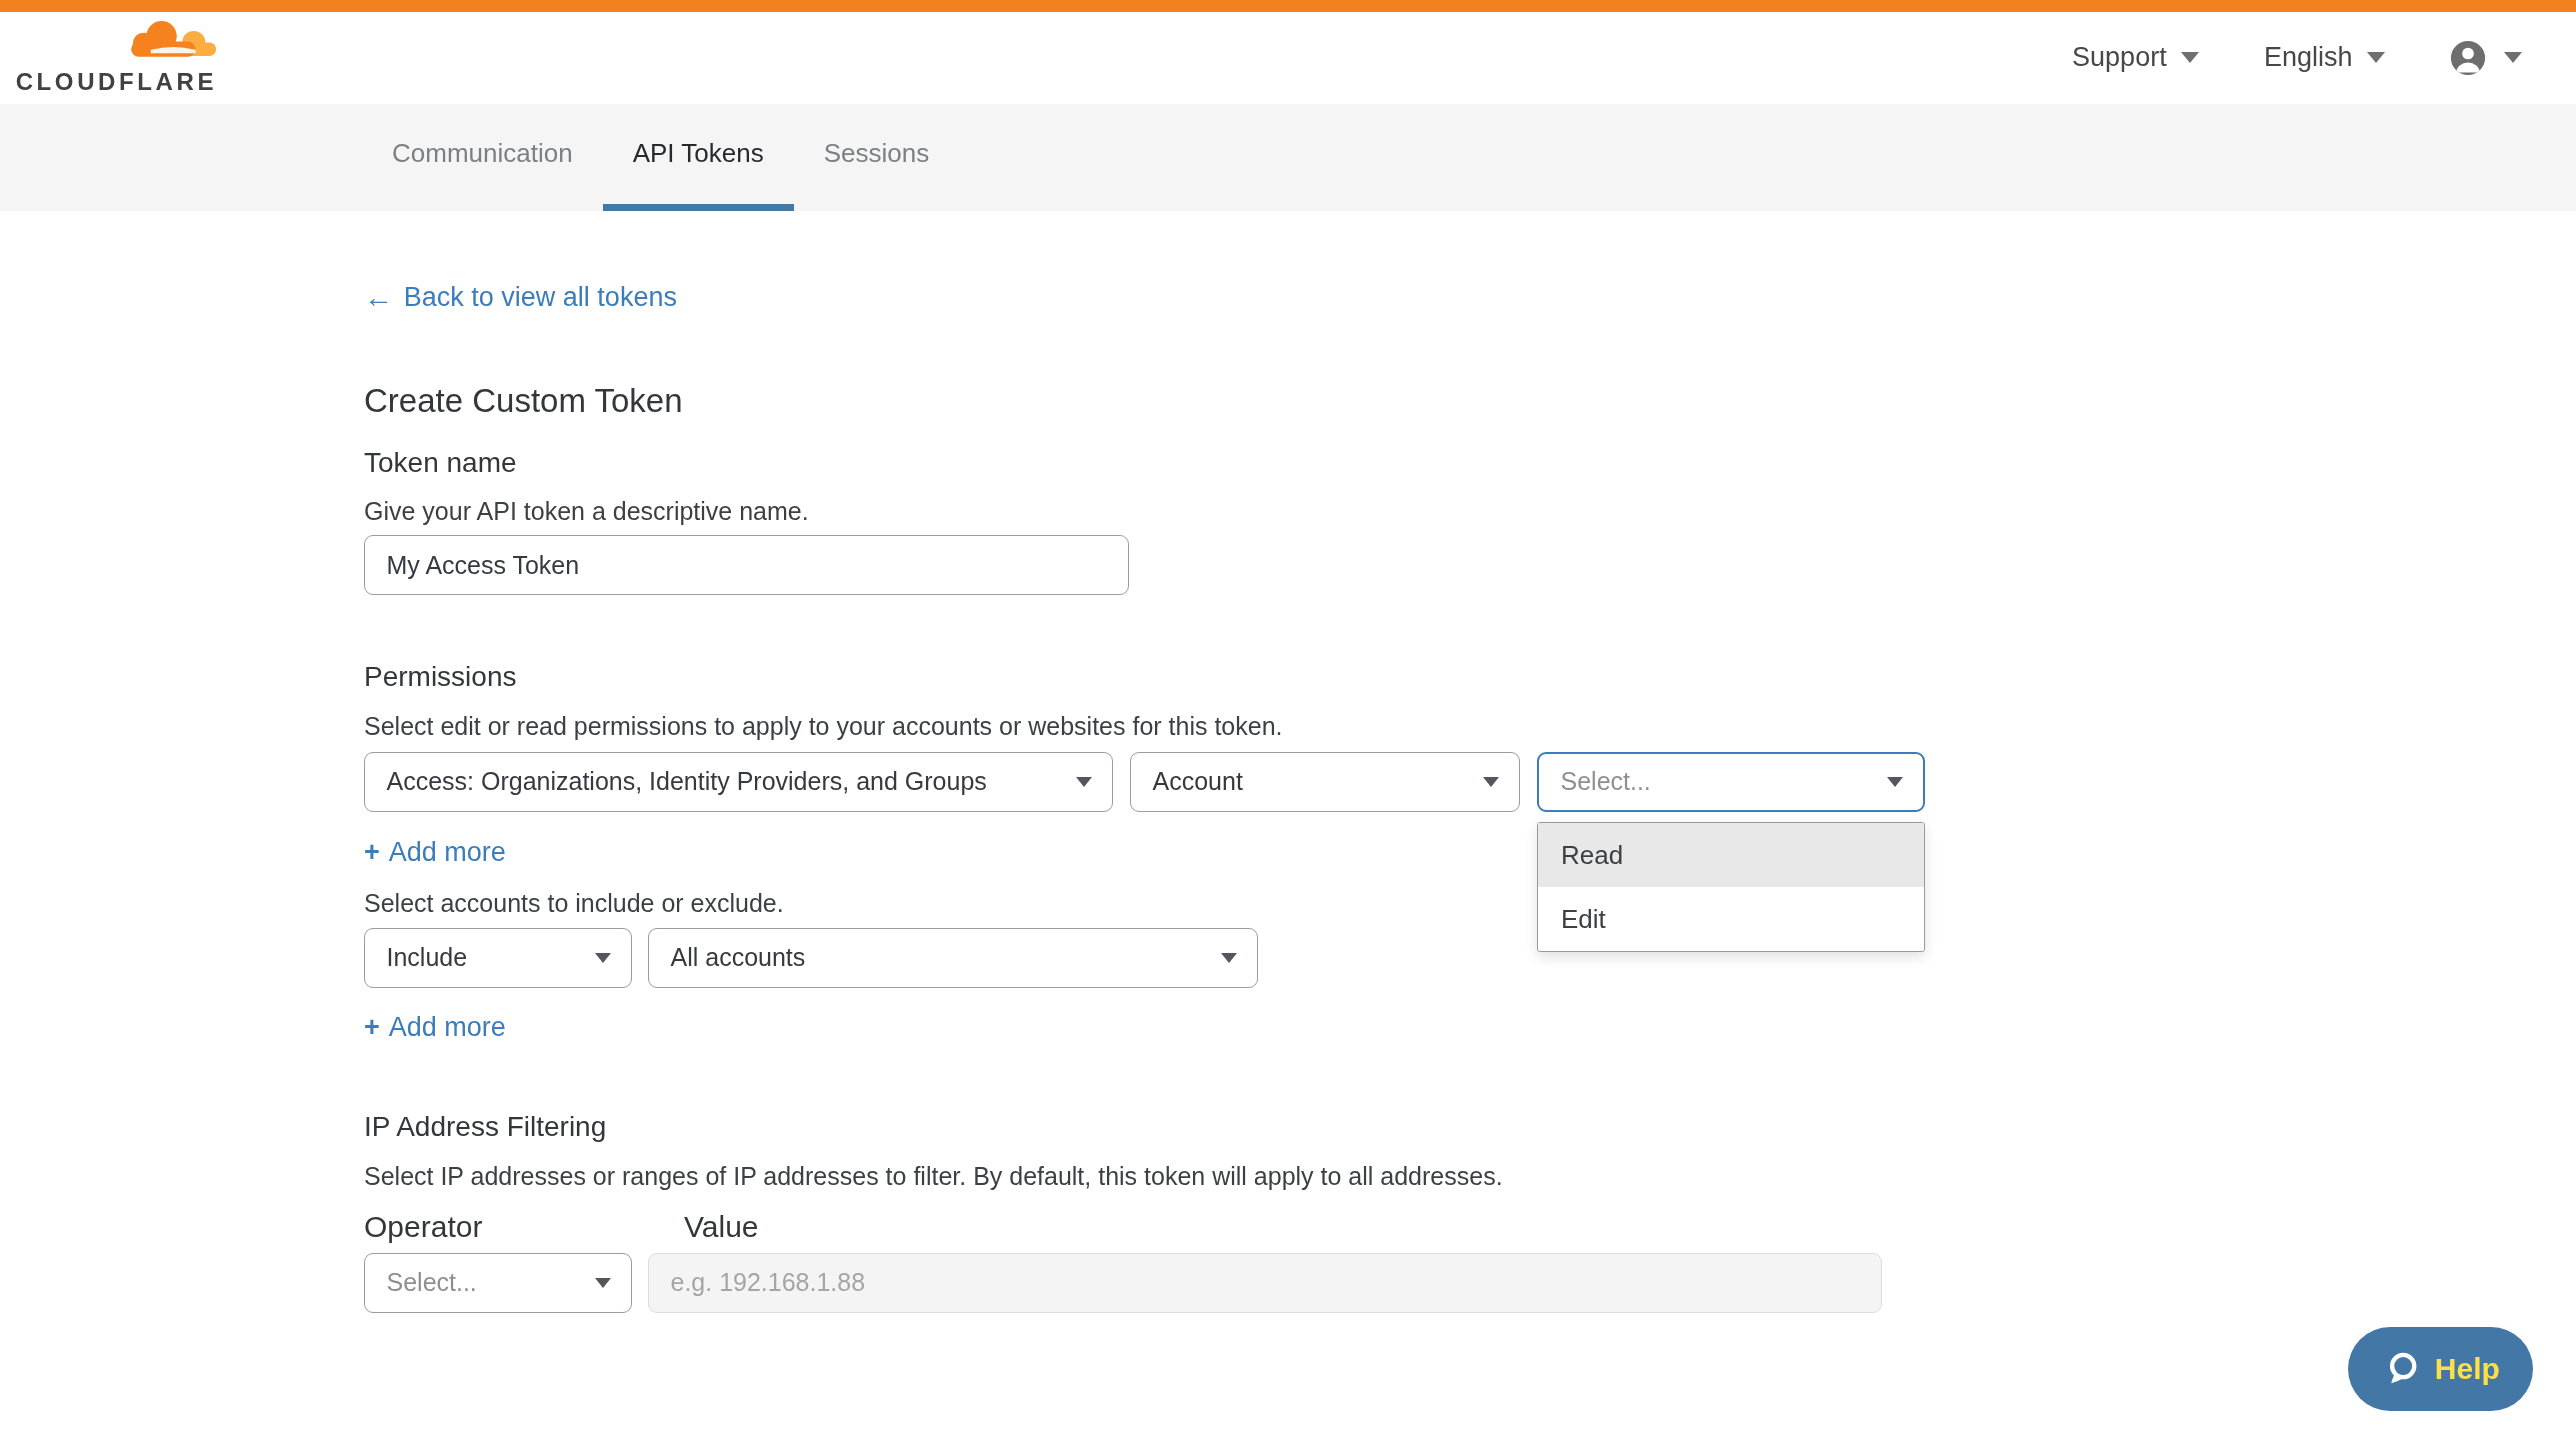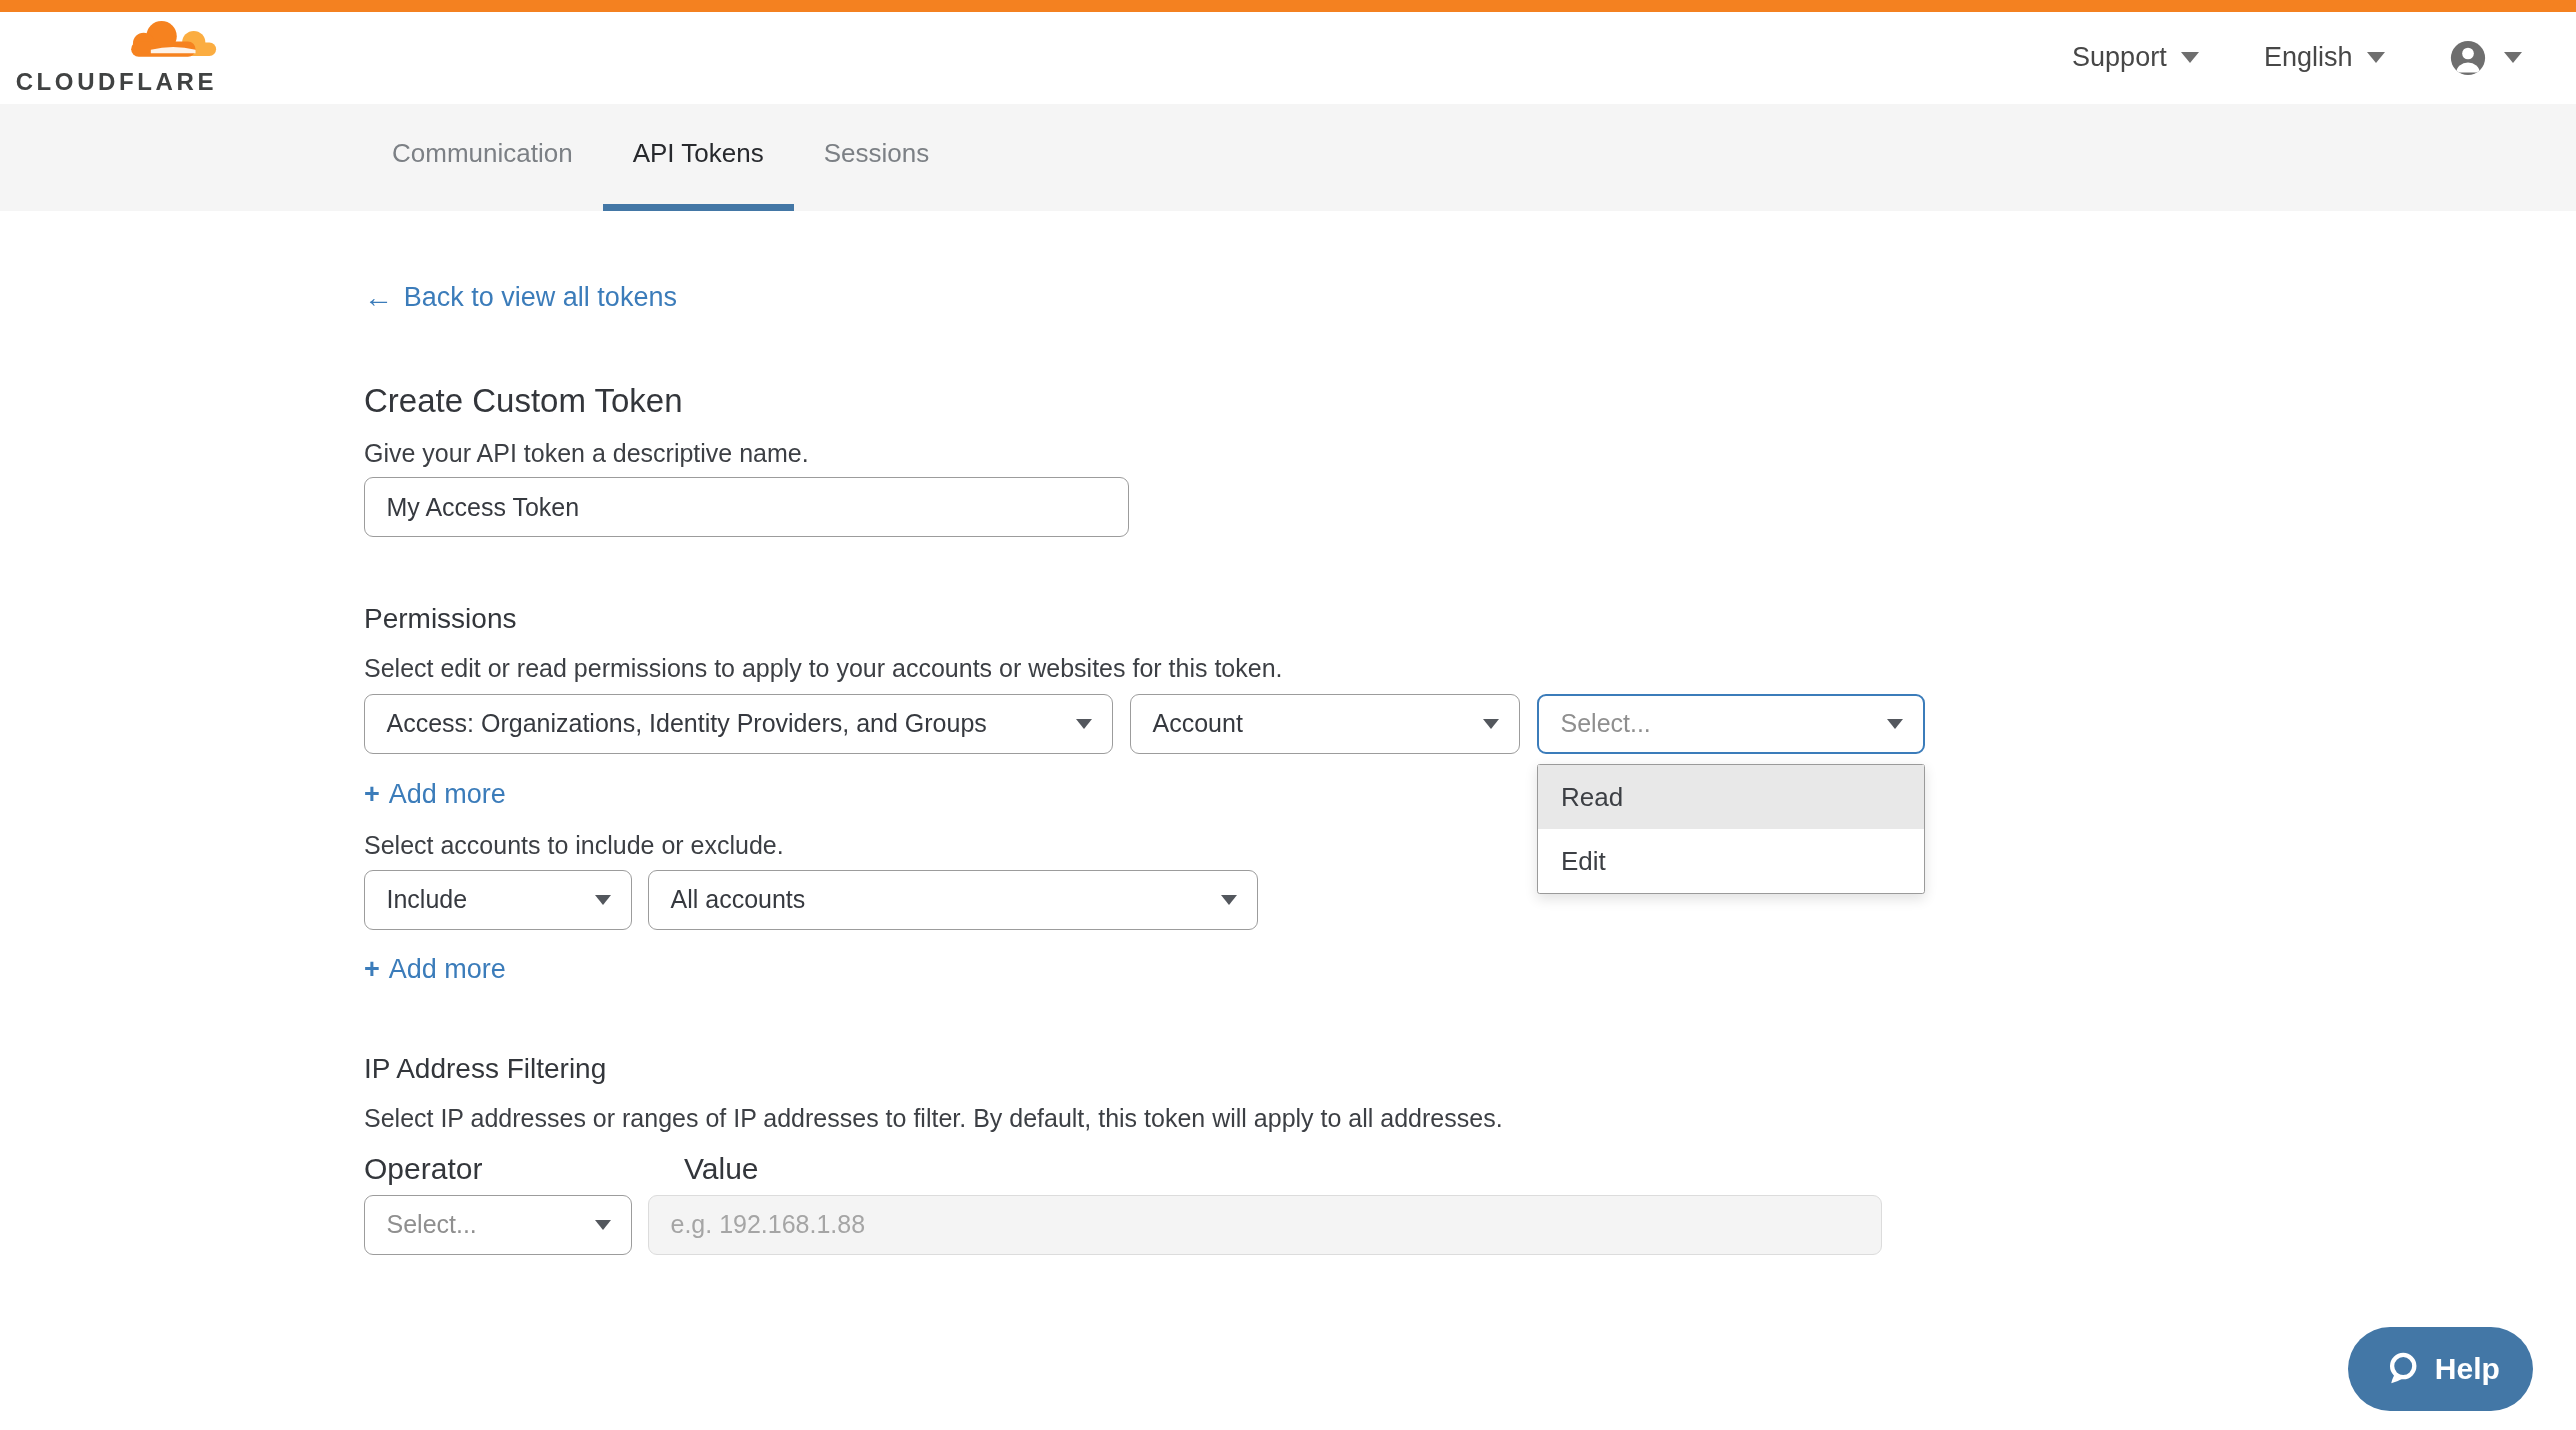--- a/index.html
+++ b/index.html
@@ -76,21 +76,21 @@
   .field-label.first { width: 320px; }
 
   .disabled-input { height: 60px; background: #f4f4f4; border: 1.8px solid #dcdcdc;
     border-radius: 9px; padding: 0 21.5px; font-size: 25px; color: #a5a5a5;
     font-family: "Liberation Sans", sans-serif; }
   .disabled-input::placeholder { color: #a5a5a5; }
 
   .help-btn { position: absolute; right: 43px; bottom: 20px; width: 185px; height: 84px;
     background: #4377a6; border-radius: 42px; display: flex; align-items: center;
     justify-content: center; gap: 12.6px; cursor: pointer; }
-  .help-btn span { color: #ffffff; font-size: 30px; font-weight: 700; }
+  .help-btn span { color: #fde047; font-size: 30px; font-weight: 700; }
 </style>
 </head>
 <body>
 
 <div class="topbar"></div>
 
 <div class="header">
   <div class="logo">
     <svg width="93" height="47" viewBox="0 0 104 52">
       <circle cx="78" cy="26" r="13" fill="#fbad41"></circle>
@@ -143,20 +143,21 @@
 
 <div class="content">
 
   <div class="back-link">
     <span class="back-arrow">←</span>
     <span>Back to view all tokens</span>
   </div>
 
   <h1>Create Custom Token</h1>
 
+  <div class="sec-heading" style="margin-top:26px">Token name</div>
   <div class="sec-desc mt-desc" style="margin-top:17px">Give your API token a descriptive name.</div>
   <input class="text-input" type="text" value="My Access Token" style="">
 
   <div class="sec-heading mt-big">Permissions</div>
   <div class="sec-desc mt-desc">Select edit or read permissions to apply to your accounts or websites for this token.</div>
   <div class="row" style="margin-top:10px">
     <div class="dropdown w-resource">
       <span>Access: Organizations, Identity Providers, and Groups</span>
       <span class="caret"></span>
     </div>

